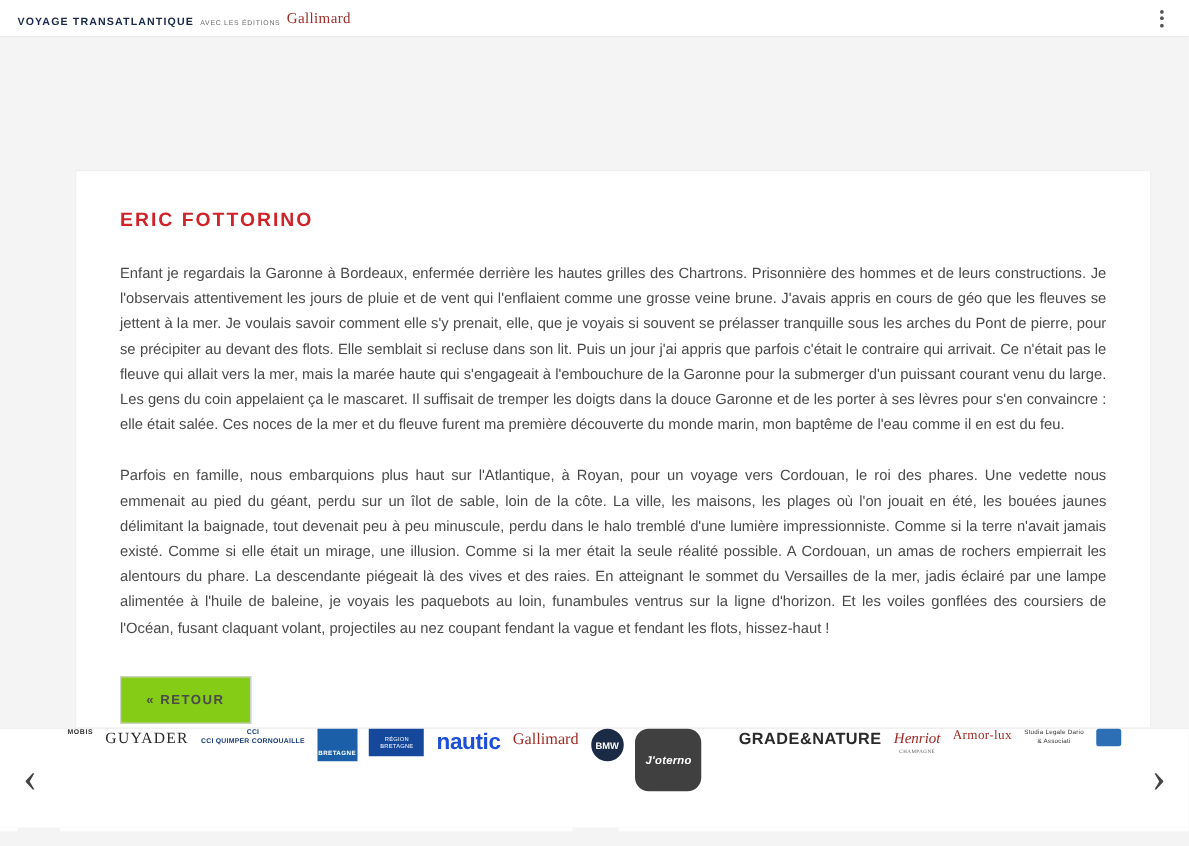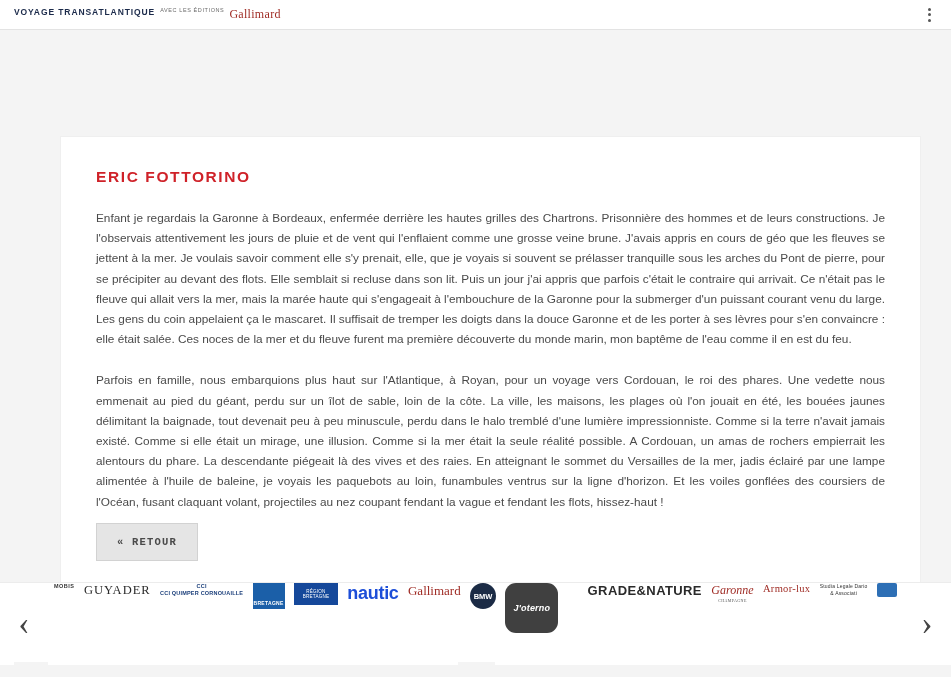--- a/index.html
+++ b/index.html
@@ -22,21 +22,21 @@
     background: #ffffff;
     border-bottom: 1px solid #e3e3e3;
     display: flex;
     align-items: center;
     padding: 0 14px;
     box-sizing: border-box;
     position: relative;
   }
   .brand {
     display: flex;
-    align-items: flex-start;
+    align-items: flex-end;
     gap: 5px;
   }
   .brand-title {
     font-size: 8.5px;
     letter-spacing: 0.9px;
     font-weight: bold;
     color: #1b2a4a;
     text-transform: uppercase;
   }
   .brand-sub {
@@ -100,31 +100,31 @@
   .para {
     font-size: 11.8px;
     line-height: 20.2px;
     color: #4a4a4a;
     text-align: justify;
     margin: 0 0 21px 0;
   }
   .para:last-of-type { margin-bottom: 0; }
 
   .back-btn {
-    margin-top: 11px;
+    margin-top: 29px;
     display: inline-block;
     border: 1px solid #d2d2d2;
-    background: #e5e5e5;
+    background: #84cc16;
     color: #4a4a4a;
     font-size: 10.5px;
     font-weight: bold;
     letter-spacing: 1.2px;
     padding: 12px 20px;
     cursor: pointer;
-    font-family: Liberation Mono, monospace;
+    font-family: Liberation Sans, sans-serif;
   }
 
   
   .carousel {
     position: absolute;
     left: 0;
     right: 0;
     top: 552px;
     height: 80px;
     background: #ffffff;
@@ -273,21 +273,21 @@
       <div class="logo">
         <span class="l-joterno">J'oterno</span>
       </div>
 
       <div class="logo">
         <span class="l-grade">GRADE&amp;NATURE</span>
       </div>
 
       <div class="logo">
         <span class="l-henriot">
-          <span>Garonne</span>
+          <span>Henriot</span>
           <small>CHAMPAGNE</small>
         </span>
       </div>
 
       <div class="logo">
         <span class="l-armor">Armor-lux</span>
       </div>
 
 
       <div class="logo">

